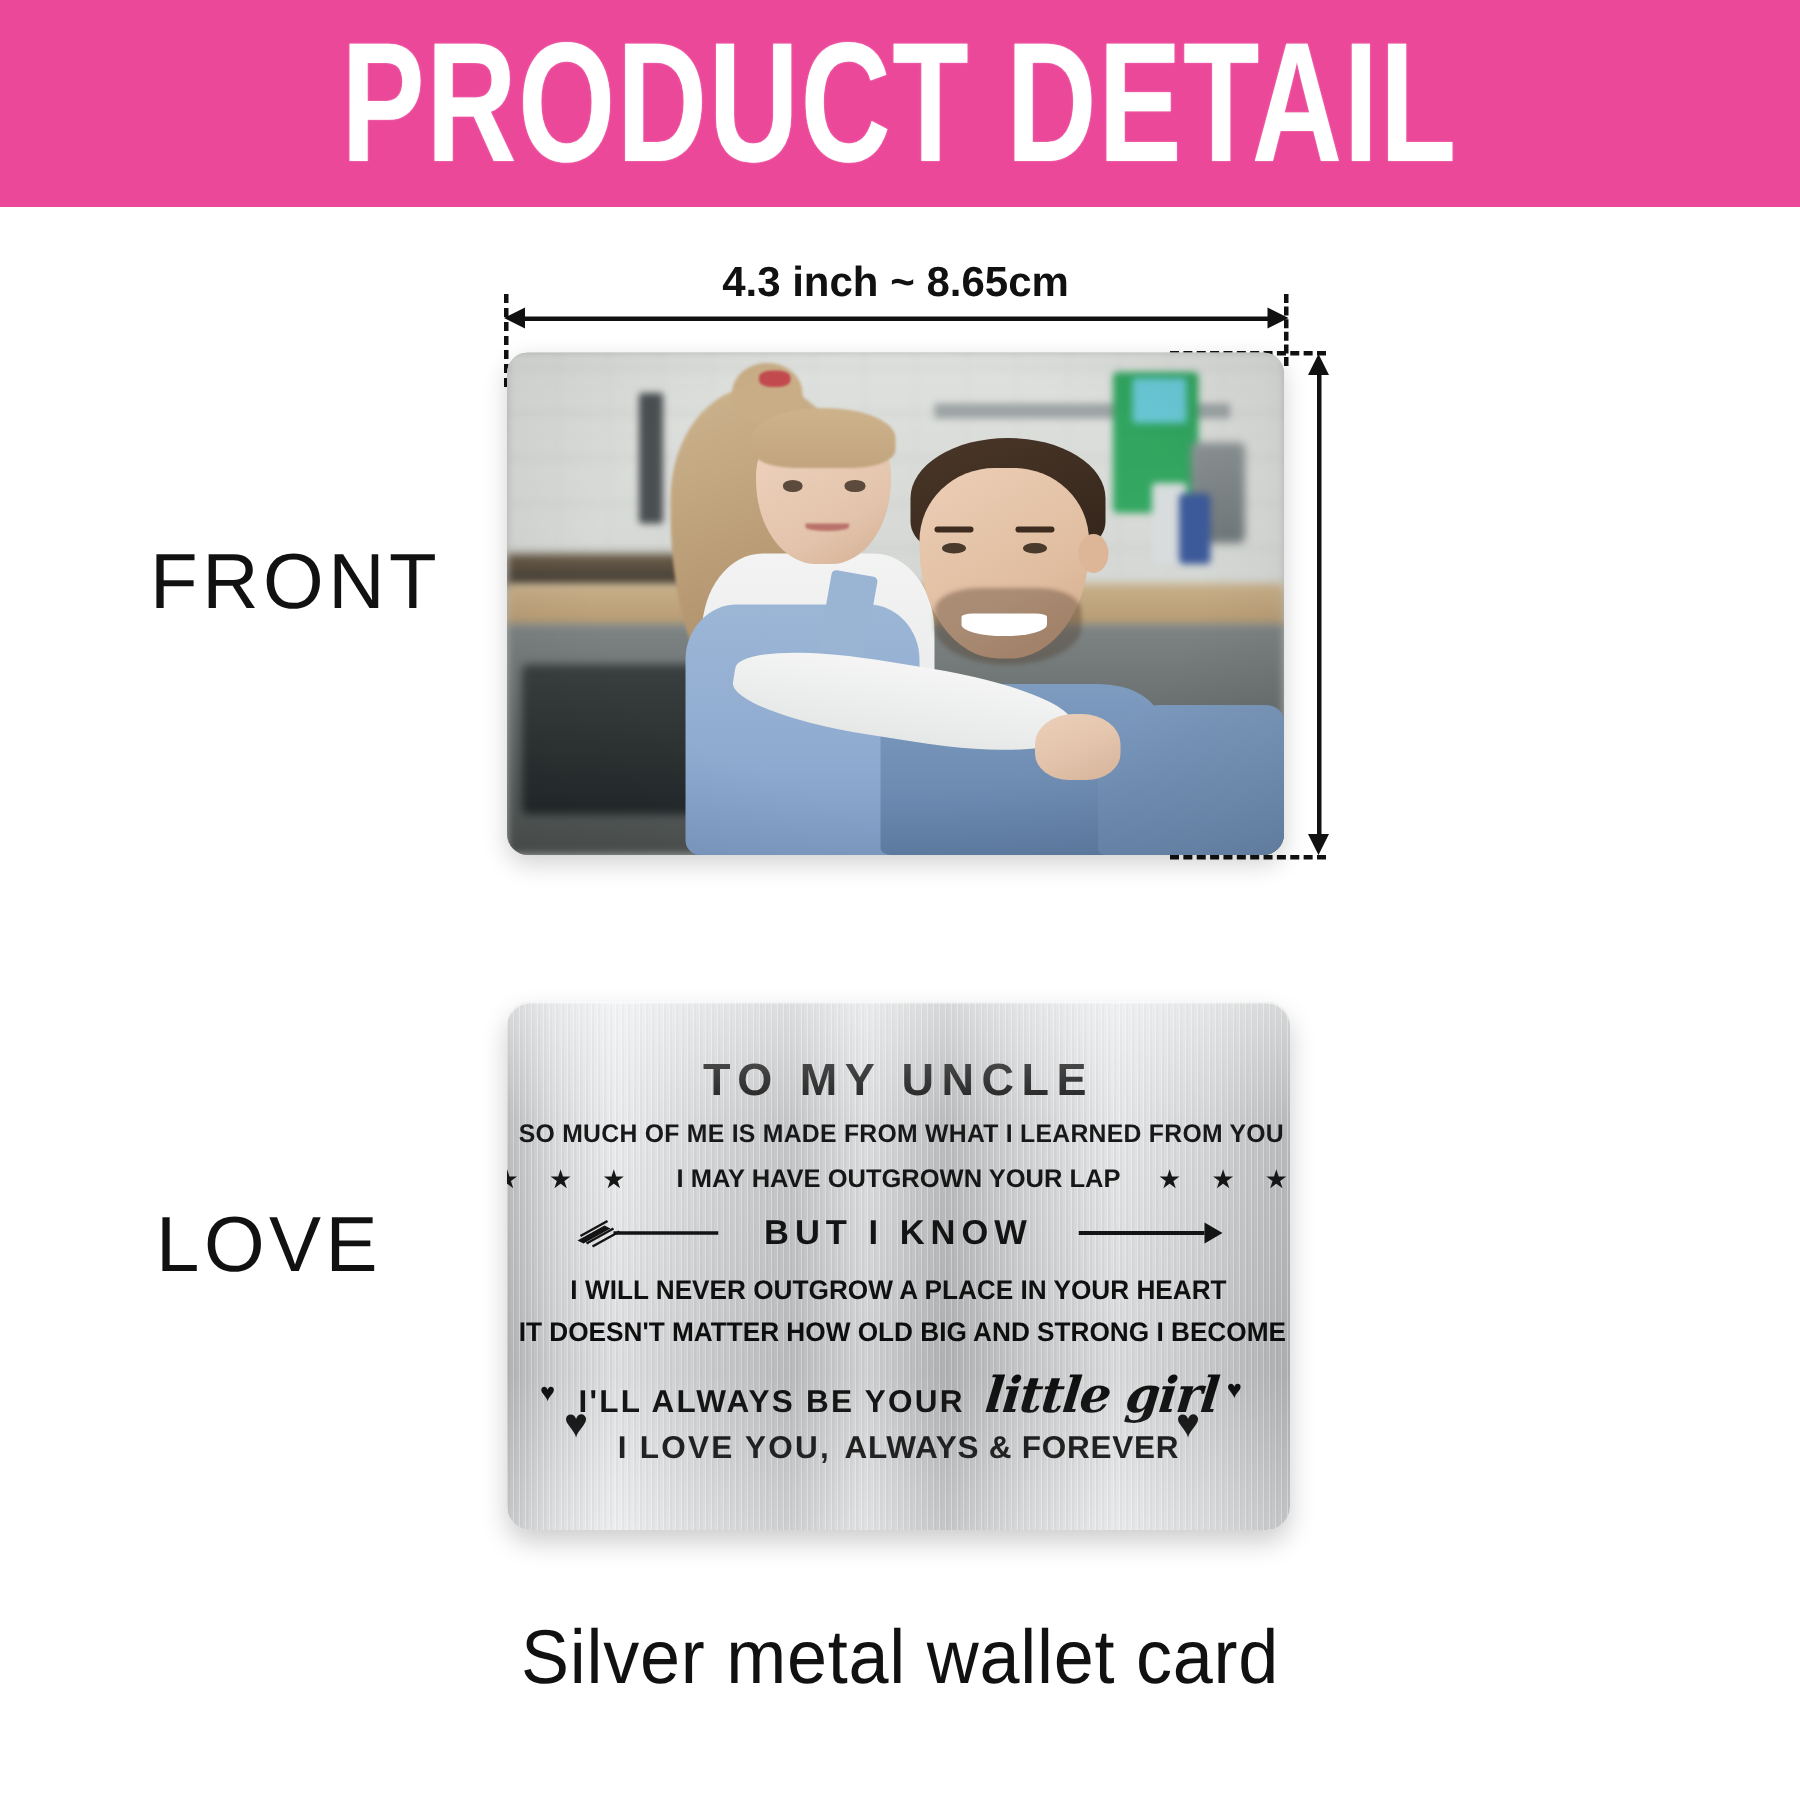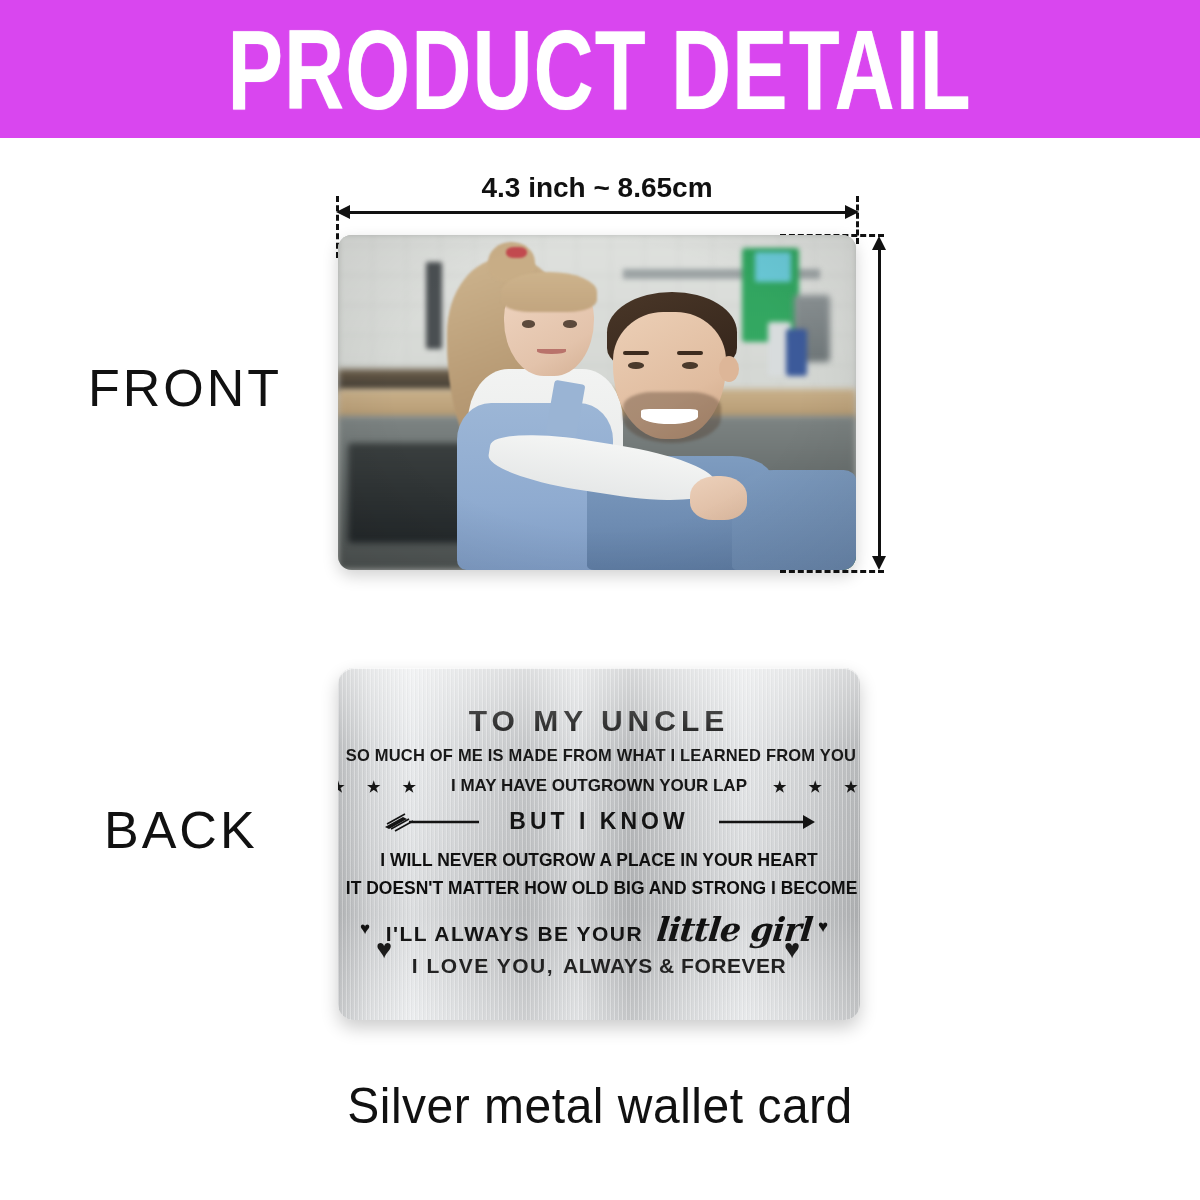--- a/index.html
+++ b/index.html
@@ -15,21 +15,21 @@
     font-family: "Liberation Sans", sans-serif;
     background: #ffffff;
   }
 
   
   .header-banner {
     position: absolute;
     left: 0; top: 0;
     width: 1200px;
     height: 138px;
-    background: #d946ef;
+    background: #ec4899;
     display: flex;
     align-items: center;
     justify-content: center;
   }
   .header-title {
     color: #ffffff;
     font-family: "Liberation Sans", sans-serif;
     font-size: 86px;
     font-weight: bold;
     letter-spacing: 1px;
@@ -43,21 +43,21 @@
   
   .side-label {
     position: absolute;
     font-family: "Liberation Sans", sans-serif;
     font-size: 52px;
     font-weight: 400;
     letter-spacing: 3px;
     color: #111111;
     white-space: nowrap;
   }
-  .label-front { left: 88px; top: 358px; }
+  .label-front { left: 100px; top: 358px; }
   .label-back  { left: 104px; top: 800px; }
 
   
   .dim-width-label {
     position: absolute;
     left: 338px; top: 172px;
     width: 518px;
     text-align: center;
     font-size: 28px;
     font-weight: bold;
@@ -525,21 +525,21 @@
   }
 </style>
 </head>
 <body>
 
 <div class="header-banner">
   <div class="header-title">PRODUCT DETAIL</div>
 </div>
 
 <div class="side-label label-front">FRONT</div>
-<div class="side-label label-back">BACK</div>
+<div class="side-label label-back">LOVE</div>
 
 <div class="dim-width-label">4.3 inch ~ 8.65cm</div>
 <div class="dim-width-line"></div>
 <div class="dim-arrow-left"></div>
 <div class="dim-arrow-right"></div>
 
 <div class="tick-v" style="left:336px; top:196px; height:62px;"></div>
 <div class="tick-v" style="left:856px; top:196px; height:48px;"></div>
 <div class="tick-h" style="left:780px; top:234px; width:104px;"></div>
 <div class="tick-h" style="left:780px; top:570px; width:104px;"></div>

